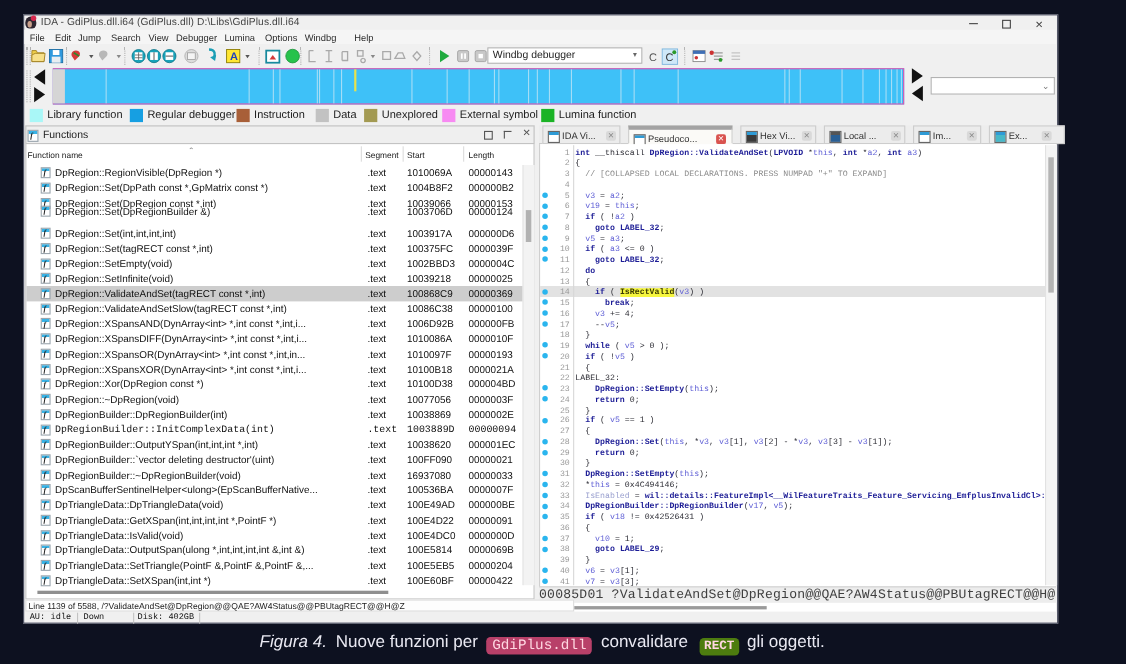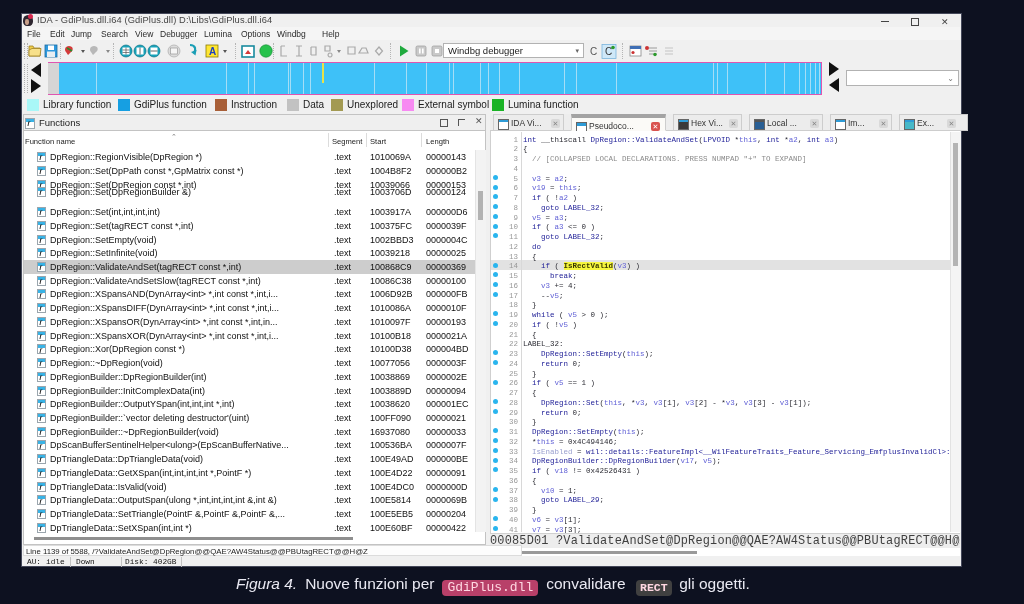--- a/index.html
+++ b/index.html
@@ -35,21 +35,21 @@
 #rpanel{left:490px;top:131px;width:470px;height:425px;background:#fff;border-left:1px solid #cfcfcf;box-sizing:border-box}
 .tab{top:114px;height:17px;background:#ececec;border:1px solid #cdcdcd;box-sizing:border-box;font-size:8.5px;color:#333}
 .tabact{background:#fbfaf7;border-bottom-color:#fbfaf7}
 .tico{position:absolute;left:4px;top:3.5px;width:9px;height:9px;border:1px solid #666;background:linear-gradient(#2e9bd6 0 2.5px,#fff 2.5px)}
 .tclose{position:absolute;top:3.5px;width:9px;height:9px;background:#d9d9d9;border-radius:2px;color:#888;font-size:7px;line-height:9px;text-align:center}
 .tcr{background:#d9534f;color:#fff}
 
 #hl14{left:491px;top:260.35px;width:459px;height:9.75px;background:#e2e2e2}
 #gut{left:488px;top:135.5px;width:30px;text-align:right;color:#989898;font:7.5px/9.75px "Liberation Mono",monospace;white-space:pre}
 #code{left:523px;top:135.5px;width:427px;font:7.5px/9.75px "Liberation Mono",monospace;color:#2b2b33;white-space:pre;overflow:hidden;height:399px}
-#code b{font-weight:normal;color:#1d1d96}
+#code b{font-weight:bold;color:#1d1d96}
 #code i{font-style:normal;color:#6161d6}
 #code .c{color:#8a8a8a}
 #code .e{color:#9aa0cf}
 #code .y{background:#f6f63e;color:#3a3a00;font-weight:bold}
 .dot{width:5px;height:5px;border-radius:50%;background:#2ab5ee;left:493px}
 #gsep{left:521px;top:132px;width:1px;height:400px;background:#d8d8d8}
 
 #vsb{left:950px;top:132px;width:10px;height:400px;background:#f4f4f4;border-left:1px solid #e2e2e2}
 #vsbh{left:952.5px;top:143px;width:5px;height:123px;background:#b4b4b4}
 #mangle{left:490px;top:533px;width:470px;height:15px;background:#ededed;border-top:1px solid #d0d0d0;box-sizing:border-box;overflow:hidden;font:11.9px/15px "Liberation Mono",monospace;color:#3f3f3f;white-space:pre;letter-spacing:0.2px}
@@ -57,21 +57,21 @@
 #hsb1{left:34px;top:537px;width:319px;height:2.5px;background:#8f8f8f}
 
 #st1{left:23px;top:545px;width:499px;height:11px;background:#fdfdfd;border:1px solid #dcdcdc;box-sizing:border-box}
 #st1t{left:26px;top:546.5px;font-size:7.8px;color:#222;white-space:pre}
 #st2t{left:27px;top:557px;font:7.8px/10px "Liberation Mono",monospace;color:#111;white-space:pre}
 .ssep{top:557px;width:1px;height:10px;background:#c2c2c2}
 
 #cap{left:236px;top:575px;font-size:15.5px;color:#e9e9f2;white-space:nowrap}
 #cap .it{font-style:italic}
 .badge{display:inline-block;background:#b84069;color:#ffd7e2;font:13px/14px "Liberation Mono",monospace;padding:1px 5px 1px 5px;border-radius:4px;vertical-align:-2px}
-.badge2{display:inline-block;background:#404040;color:#ffd7e2;font:bold 11.5px/13px "Liberation Mono",monospace;padding:1.5px 4.5px 1.5px 4.5px;border-radius:4px;vertical-align:-2px}
+.badge2{display:inline-block;background:#4d7c0f;color:#ffd7e2;font:bold 11.5px/13px "Liberation Mono",monospace;padding:1.5px 4.5px 1.5px 4.5px;border-radius:4px;vertical-align:-2px}
 </style></head>
 <body>
 <div class="a" id="win"></div>
 
 <div class="a" style="left:23px;top:15px;width:10px;height:11px;border-radius:50% 50% 40% 40%;background:#2e2630"></div>
 <div class="a" style="left:28px;top:14px;width:5px;height:5px;border-radius:50%;background:#d6284e"></div>
 <div class="a" style="left:25px;top:19px;width:4px;height:6px;border-radius:40%;background:#c9a08a"></div>
 <div class="a" id="title">IDA - GdiPlus.dll.i64 (GdiPlus.dll) D:\Libs\GdiPlus.dll.i64</div>
 <div class="a wbtn" style="left:881px;top:21px;width:8px;border-top:1px solid #444"></div>
 <div class="a wbtn" style="left:911px;width:6px;height:6px;border:1px solid #444"></div>
@@ -209,21 +209,21 @@
 <div class="a" style="left:322px;top:63px;width:2px;height:20px;background:#e8e24a"></div>
 <div class="a tri" style="left:829px;top:62px;border-top:7px solid transparent;border-bottom:7px solid transparent;border-left:10px solid #111"></div>
 <div class="a tri" style="left:829px;top:78px;border-top:7px solid transparent;border-bottom:7px solid transparent;border-right:10px solid #111"></div>
 <div class="a" style="left:846px;top:70px;width:113px;height:16px;background:#fff;border:1px solid #b2b2b2;box-sizing:border-box">
     <span style="position:absolute;right:4px;top:3px;color:#777;font-size:8px">⌄</span>
   </div>
 
 <div class="a sw" style="left:27px;background:#a9f7f7"></div>
 <div class="a lt" style="left:43px">Library function</div>
 <div class="a sw" style="left:118px;background:#169fe2"></div>
-<div class="a lt" style="left:134px">GdiPlus function</div>
+<div class="a lt" style="left:134px">Regular debugger</div>
 <div class="a sw" style="left:215px;background:#a85f38"></div>
 <div class="a lt" style="left:231px">Instruction</div>
 <div class="a sw" style="left:287px;background:#c2c2c2"></div>
 <div class="a lt" style="left:303px">Data</div>
 <div class="a sw" style="left:331px;background:#a39a52"></div>
 <div class="a lt" style="left:347px">Unexplored</div>
 <div class="a sw" style="left:402px;background:#f78af2"></div>
 <div class="a lt" style="left:418px">External symbol</div>
 <div class="a sw" style="left:492px;background:#1ab325"></div>
 <div class="a lt" style="left:508px">Lumina function</div>
@@ -355,21 +355,21 @@
     <span class="c2">10077056</span>
     <span class="c3">0000003F</span>
   </div>
 <div class="a fr" style="top:369.98px;">
     <span class="fi"></span>
     <span class="fn">DpRegionBuilder::DpRegionBuilder(int)</span>
     <span class="c1">.text</span>
     <span class="c2">10038869</span>
     <span class="c3">0000002E</span>
   </div>
-<div class="a fr" style="top:383.71px;">
+<div class="a fr" style="top:383.71px;font-family:Liberation Mono, monospace;">
     <span class="fi"></span>
     <span class="fn">DpRegionBuilder::InitComplexData(int)</span>
     <span class="c1">.text</span>
     <span class="c2">1003889D</span>
     <span class="c3">00000094</span>
   </div>
 <div class="a fr" style="top:397.44px;padding-left:24px;">
     <span class="fi"></span>
     <span class="fn">DpRegionBuilder::OutputYSpan(int,int,int *,int)</span>
     <span class="c1">.text</span>

